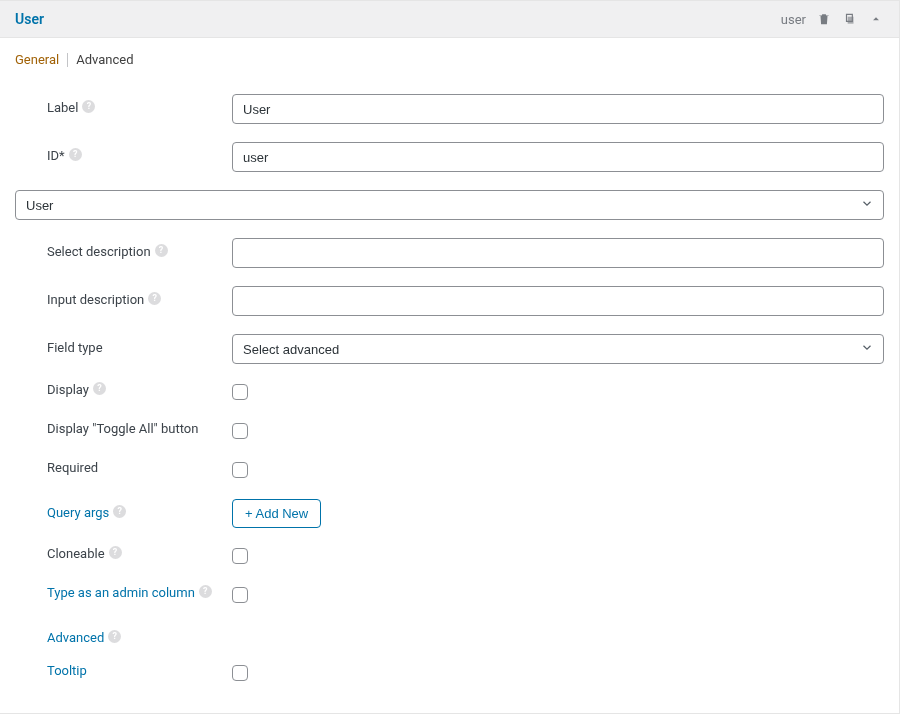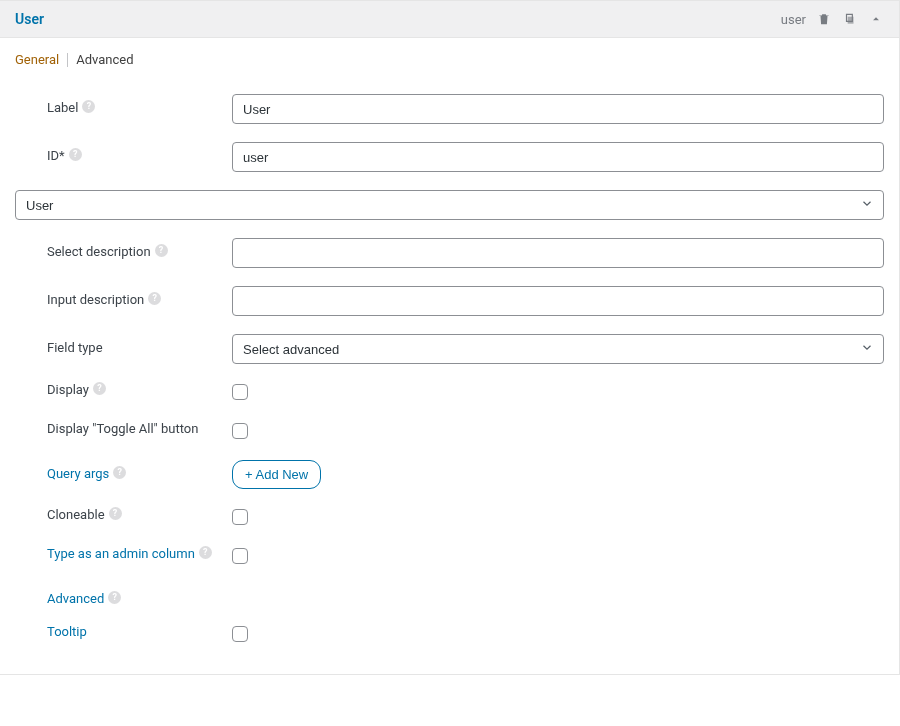--- a/index.html
+++ b/index.html
@@ -125,21 +125,21 @@
       background: #fff;
       display: inline-block;
       cursor: pointer;
       margin-top: 2px;
     }
     .row.chkrow .row-label { padding-top: 0; }
     .btn-outline {
       display: inline-block;
       padding: 6px 12px;
       border: 1px solid #0073aa;
-      border-radius: 11px;
+      border-radius: 4px;
       color: #0073aa;
       background: #fff;
       font-size: 13px;
       cursor: pointer;
     }
   </style>
 </head>
 <body>
 
 <div class="panel">
@@ -257,20 +257,28 @@
 
     <div class="row chkrow">
       <div class="row-label">
         <span>Display "Toggle All" button</span>
       </div>
       <div class="row-control">
         <span class="chk"></span>
       </div>
     </div>
 
+    <div class="row chkrow">
+      <div class="row-label">
+        <span>Required</span>
+      </div>
+      <div class="row-control">
+        <span class="chk"></span>
+      </div>
+    </div>
 
     <div class="row">
       <div class="row-label link">
         <span>Query args</span>
         <span class="help-icon">?</span>
       </div>
       <div class="row-control">
         <button class="btn-outline">+ Add New</button>
       </div>
     </div>

